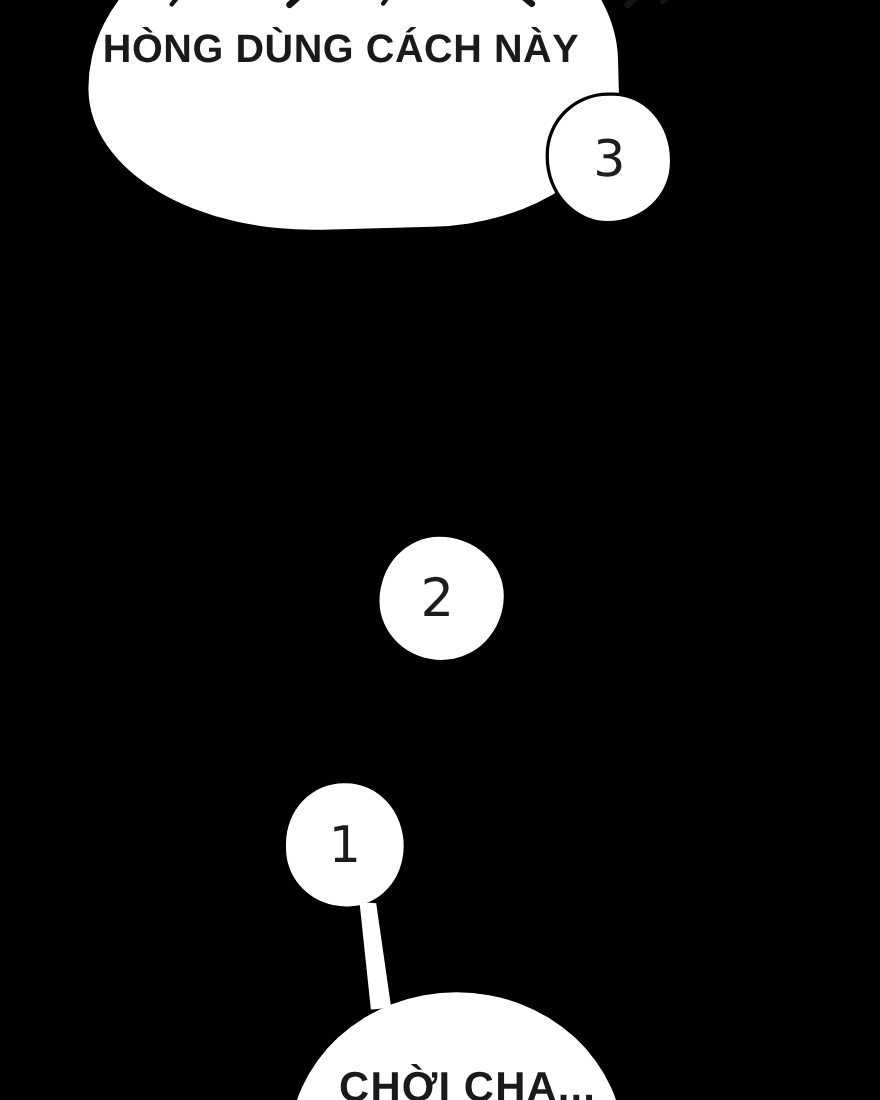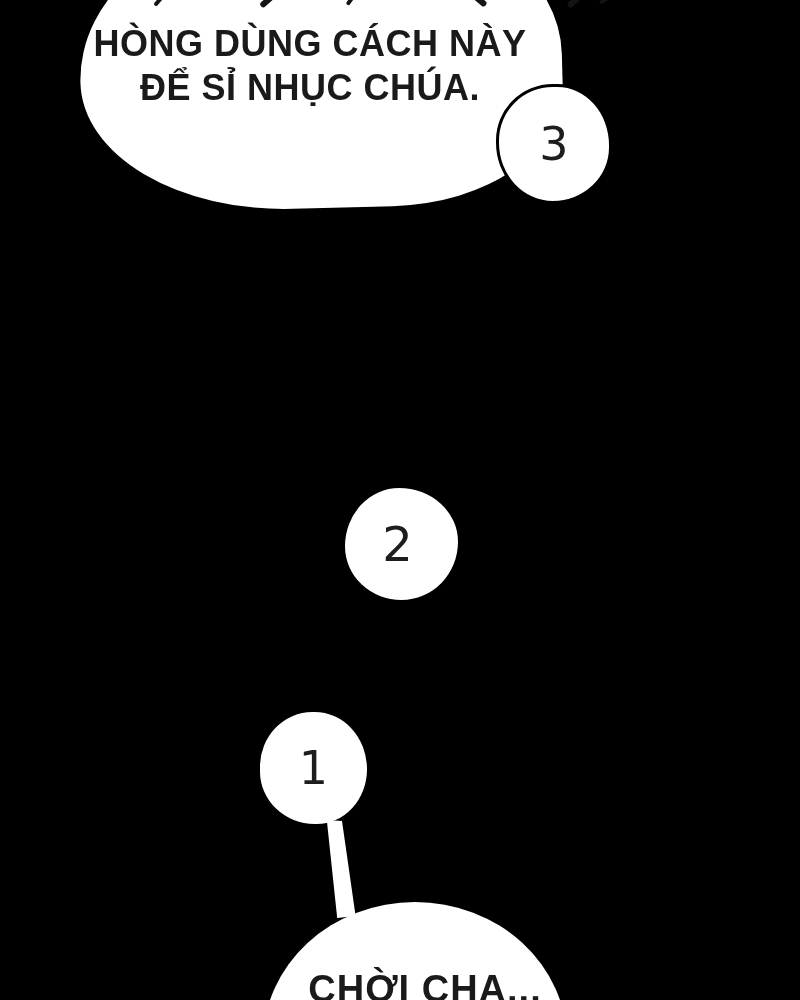--- a/index.html
+++ b/index.html
@@ -129,21 +129,20 @@
 
   <span class="frag f1"></span>
   <span class="frag f2"></span>
   <span class="frag f3"></span>
   <span class="frag f4"></span>
   <span class="frag f5"></span>
   <span class="frag f6"></span>
 
   <div class="top-text">
     <div>HÒNG DÙNG CÁCH NÀY</div>
-    <div>ĐỂ SỈ NHỤC CHÚA.</div>
   </div>
 
   <div class="num num3">
     <span>3</span>
   </div>
 
   <div class="num num2">
     <span>2</span>
   </div>
 

